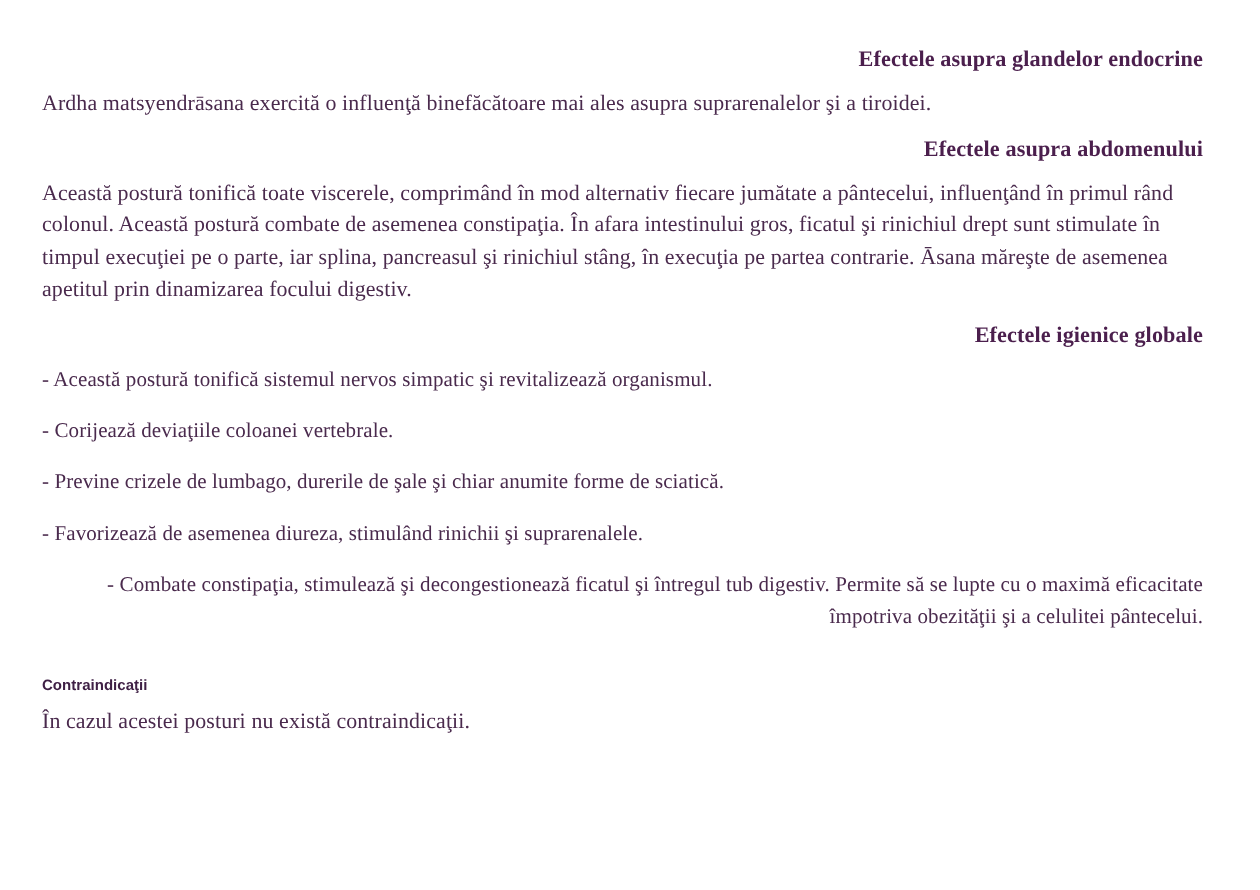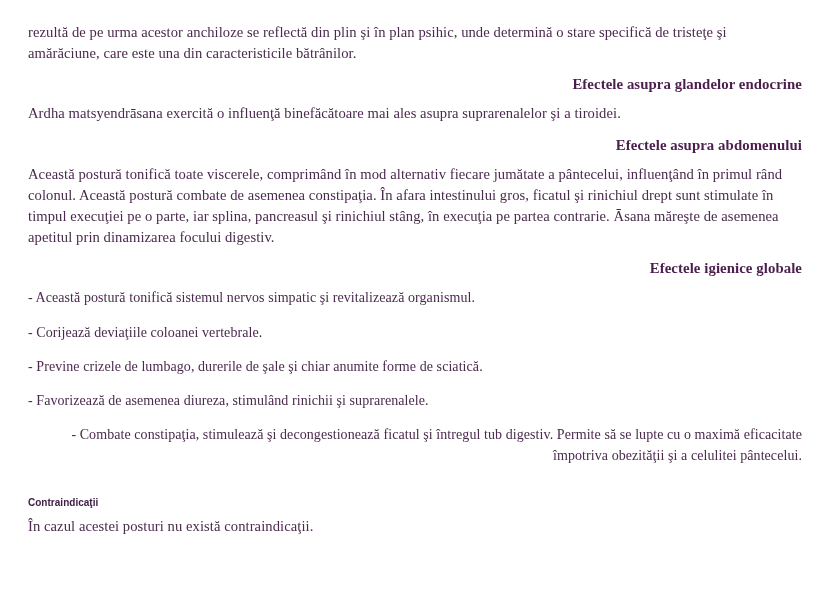--- a/index.html
+++ b/index.html
@@ -82,21 +82,20 @@
   .block-contra {
     margin-top: 26px;
   }
 </style>
 </head>
 <body>
 
 <div class="page">
   <div class="doc-body">
 
-    <p class="para">rezultă de pe urma acestor anchiloze se reflectă din plin şi în plan psihic, unde determină o stare specifică de tristeţe şi amărăciune, care este una din caracteristicile bătrânilor.</p>
 
     <h3 class="heading-serif">Efectele asupra glandelor endocrine</h3>
     <p class="para">Ardha matsyendrāsana exercită o influenţă binefăcătoare mai ales asupra suprarenalelor şi a tiroidei.</p>
 
     <h3 class="heading-serif">Efectele asupra abdomenului</h3>
     <p class="para">Această postură tonifică toate viscerele, comprimând în mod alternativ fiecare jumătate a pântecelui, influenţând în primul rând colonul. Această postură combate de asemenea constipaţia. În afara intestinului gros, ficatul şi rinichiul drept sunt stimulate în timpul execuţiei pe o parte, iar splina, pancreasul şi rinichiul stâng, în execuţia pe partea contrarie. Āsana măreşte de asemenea apetitul prin dinamizarea focului digestiv.</p>
 
     <h3 class="heading-serif">Efectele igienice globale</h3>
 
     <p class="list-line">- Această postură tonifică sistemul nervos simpatic şi revitalizează organismul.</p>

